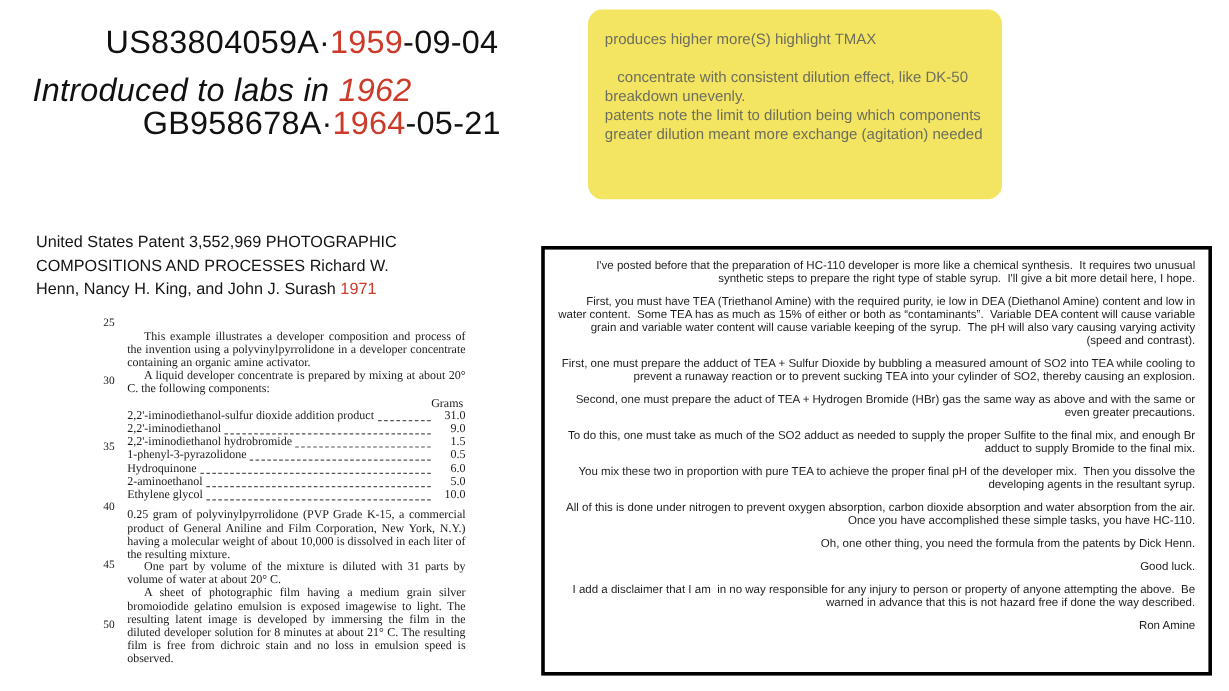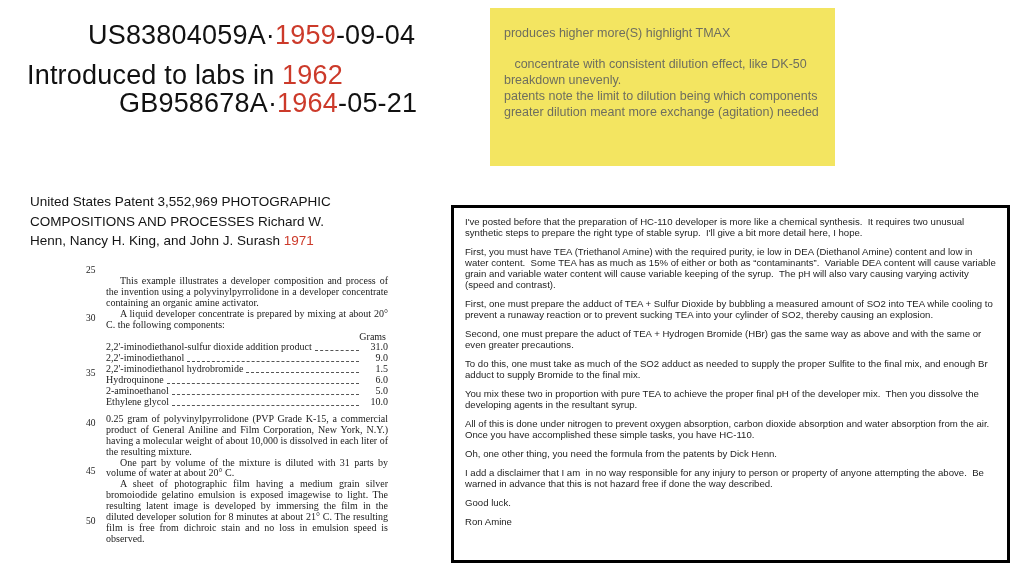--- a/index.html
+++ b/index.html
@@ -6,29 +6,29 @@
   * { box-sizing: border-box; }
   html,body { margin:0; padding:0; }
   body {
     width:1024px; height:576px; position:relative; overflow:hidden;
     background:#ffffff; font-family:"Liberation Sans", sans-serif;
   }
 
   
   .heading-line { position:absolute; font-size:27px; color:#111; white-space:pre; letter-spacing:0.2px; }
   .hl1 { left:88px;  top:20px; }
-  .hl2 { left:27px;  top:60px; }
+  .hl2 { left:27px;  top:60px;font-style:italic; }
   .hl3 { left:119px; top:88px; }
   .year { color:var(--accent); }
 
   
   .sticky {
     position:absolute; left:490px; top:8px; width:345px; height:158px;
     background:var(--sticky-bg); color:var(--sticky-text);
-    padding:17px 14px; font-size:12.5px; line-height:16px;
+    padding:17px 14px; font-size:12.5px; line-height:16px;border-radius:12px;
   }
   .sticky .note-para { margin-top:15px; }
   .sticky .note-line { white-space:pre-wrap; }
 
   
   .caption {
     position:absolute; left:30px; top:192px; width:308px;
     font-size:13.5px; line-height:19.5px; color:#141414;
   }
 
@@ -53,21 +53,21 @@
   .flabel { max-width:230px; }
   .fleader { flex:1 1 auto; border-bottom:1px dashed #555; margin:0 3px 2px 3px; min-width:8px; }
   .fval { width:26px; text-align:right; }
 
   
   .quote {
     position:absolute; left:451px; top:205px; width:559px; height:358px;
     border:3px solid #000; background:#fff; padding:8px 11px;
     font-size:9.6px; line-height:11px; color:#1e1e1e; overflow:hidden;
   }
-  .quote p { margin:0 0 8px 0; white-space:pre-wrap; }
+  .quote p { margin:0 0 8px 0; white-space:pre-wrap;text-align:right; }
   .quote p:last-child { margin-bottom:0; }
 </style>
 </head>
 <body>
 
 <div class="heading-line hl1"><span>US83804059A·</span><span class="year">1959</span><span>-09-04</span></div>
 <div class="heading-line hl2"><span>Introduced to labs in </span><span class="year">1962</span><span></span></div>
 <div class="heading-line hl3"><span>GB958678A·</span><span class="year">1964</span><span>-05-21</span></div>
 
 <div class="sticky">
@@ -110,20 +110,25 @@
           <span class="fleader"></span>
           <span class="fval">9.0</span>
         </div>
 
         <div class="frow">
           <span class="flabel">2,2'-iminodiethanol hydrobromide</span>
           <span class="fleader"></span>
           <span class="fval">1.5</span>
         </div>
 
+        <div class="frow">
+          <span class="flabel">1-phenyl-3-pyrazolidone</span>
+          <span class="fleader"></span>
+          <span class="fval">0.5</span>
+        </div>
 
         <div class="frow">
           <span class="flabel">Hydroquinone</span>
           <span class="fleader"></span>
           <span class="fval">6.0</span>
         </div>
 
         <div class="frow">
           <span class="flabel">2-aminoethanol</span>
           <span class="fleader"></span>
@@ -145,16 +150,16 @@
 <div class="quote">
 
 <p>I've posted before that the preparation of HC-110 developer is more like a chemical synthesis.  It requires two unusual synthetic steps to prepare the right type of stable syrup.  I'll give a bit more detail here, I hope.</p>
     <p>First, you must have TEA (Triethanol Amine) with the required purity, ie low in DEA (Diethanol Amine) content and low in water content.  Some TEA has as much as 15% of either or both as “contaminants”.  Variable DEA content will cause variable grain and variable water content will cause variable keeping of the syrup.  The pH will also vary causing varying activity (speed and contrast).</p>
     <p>First, one must prepare the adduct of TEA + Sulfur Dioxide by bubbling a measured amount of SO2 into TEA while cooling to prevent a runaway reaction or to prevent sucking TEA into your cylinder of SO2, thereby causing an explosion.</p>
     <p>Second, one must prepare the aduct of TEA + Hydrogen Bromide (HBr) gas the same way as above and with the same or even greater precautions.</p>
     <p>To do this, one must take as much of the SO2 adduct as needed to supply the proper Sulfite to the final mix, and enough Br adduct to supply Bromide to the final mix.</p>
     <p>You mix these two in proportion with pure TEA to achieve the proper final pH of the developer mix.  Then you dissolve the developing agents in the resultant syrup.</p>
     <p>All of this is done under nitrogen to prevent oxygen absorption, carbon dioxide absorption and water absorption from the air.  Once you have accomplished these simple tasks, you have HC-110.</p>
     <p>Oh, one other thing, you need the formula from the patents by Dick Henn.</p>
+    <p>Good luck.</p>
     <p>I add a disclaimer that I am  in no way responsible for any injury to person or property of anyone attempting the above.  Be warned in advance that this is not hazard free if done the way described.</p>
-    <p>Good luck.</p>
     <p>Ron Amine</p>
   </div>
 
 </body></html>

